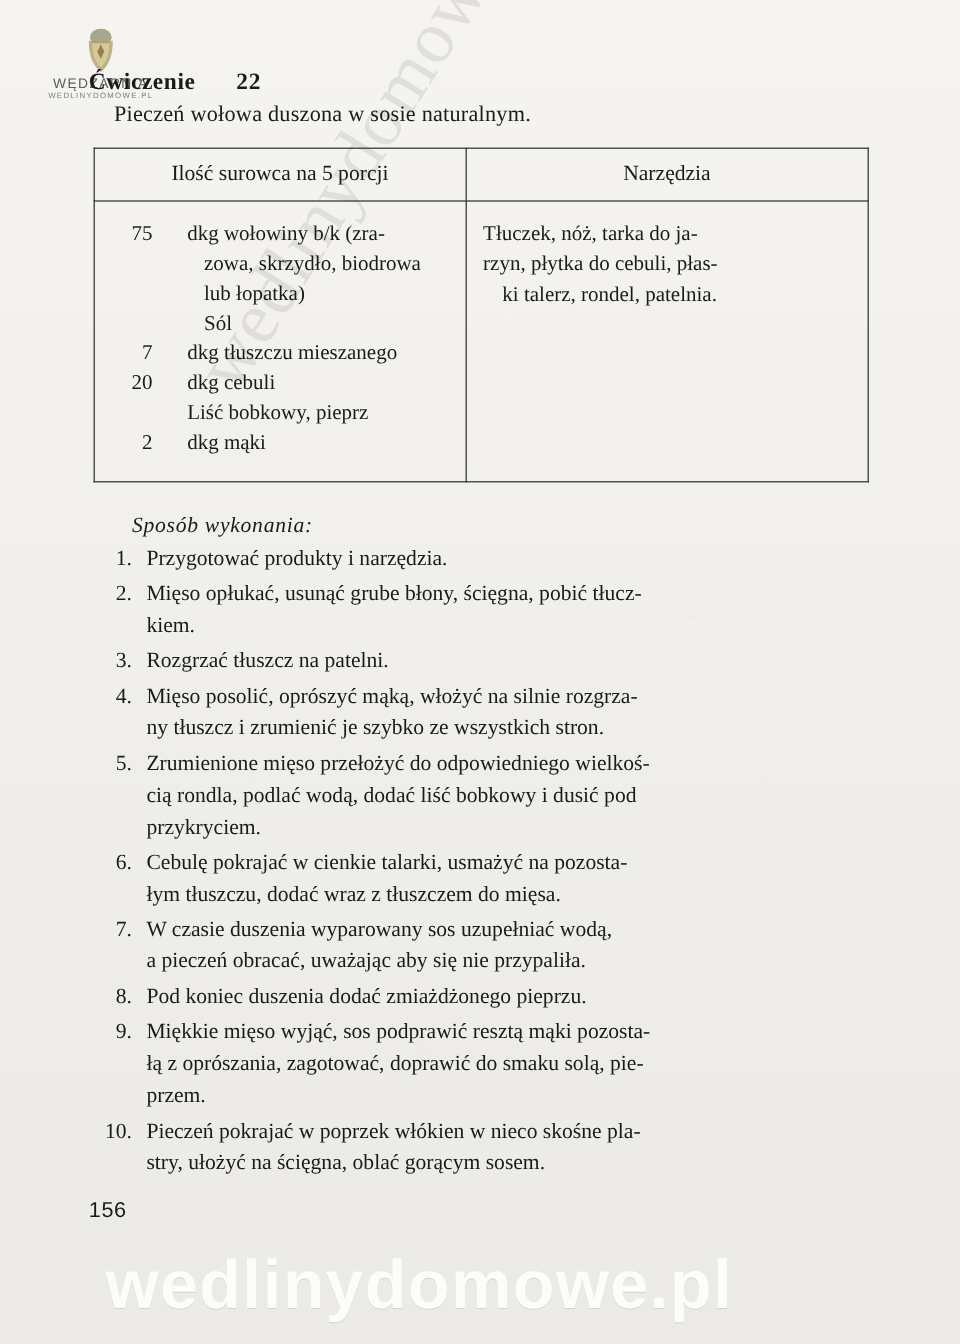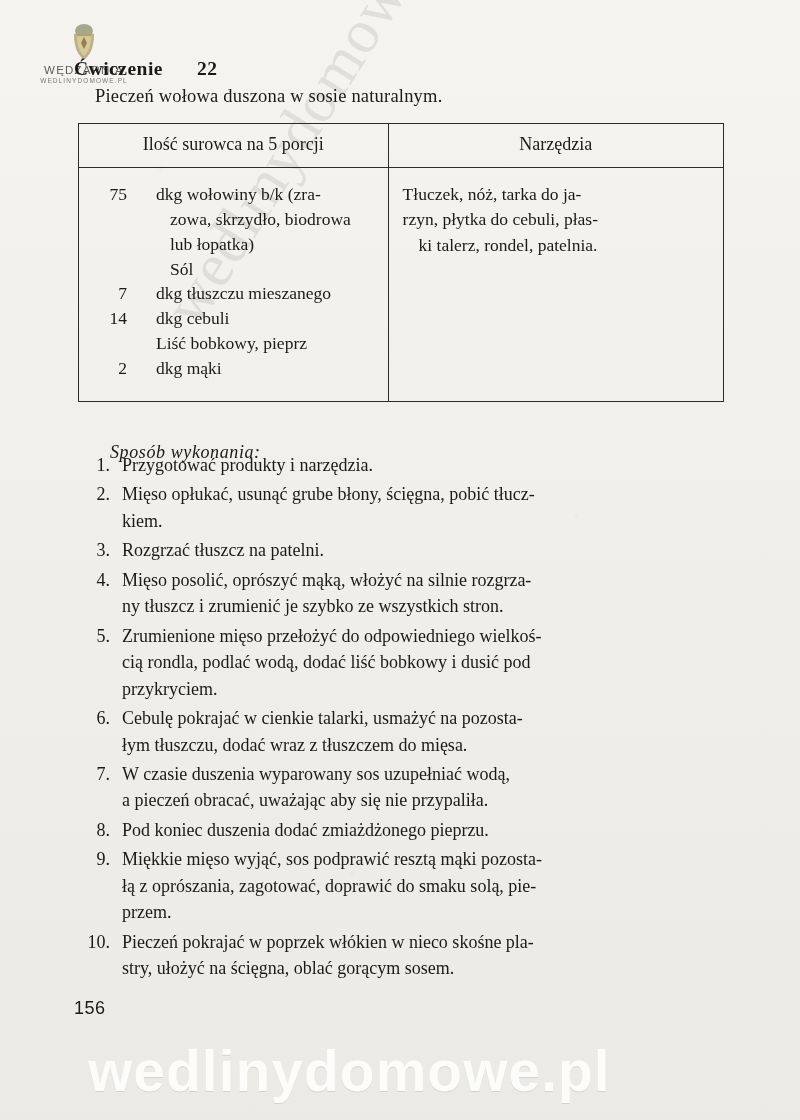--- a/index.html
+++ b/index.html
@@ -175,21 +175,20 @@
   .tools-text .tl2 { display:block; }
   .tools-text .tl3 { display:block; padding-left: 16px; }
 
   .method-head {
     position: absolute;
     left: 110px;
     top: 427px;
     font-style: italic;
     font-size: 18px;
     letter-spacing: 0.6px;
-    margin-top: 15px;
   }
 
   ol.steps {
     position: absolute;
     left: 68px;
     top: 452px;
     width: 660px;
     margin: 0;
     padding: 0;
     list-style: none;
@@ -277,21 +276,21 @@
               <span class="qty"></span>
               <span class="txt">
                 <span class="cont">Sól</span>
               </span>
             </li>
             <li>
               <span class="qty">7</span>
               <span class="txt">dkg tłuszczu mieszanego</span>
             </li>
             <li>
-              <span class="qty">14</span>
+              <span class="qty">20</span>
               <span class="txt">dkg cebuli</span>
             </li>
             <li>
               <span class="qty"></span>
               <span class="txt">Liść bobkowy, pieprz</span>
             </li>
             <li>
               <span class="qty">2</span>
               <span class="txt">dkg mąki</span>
             </li>

